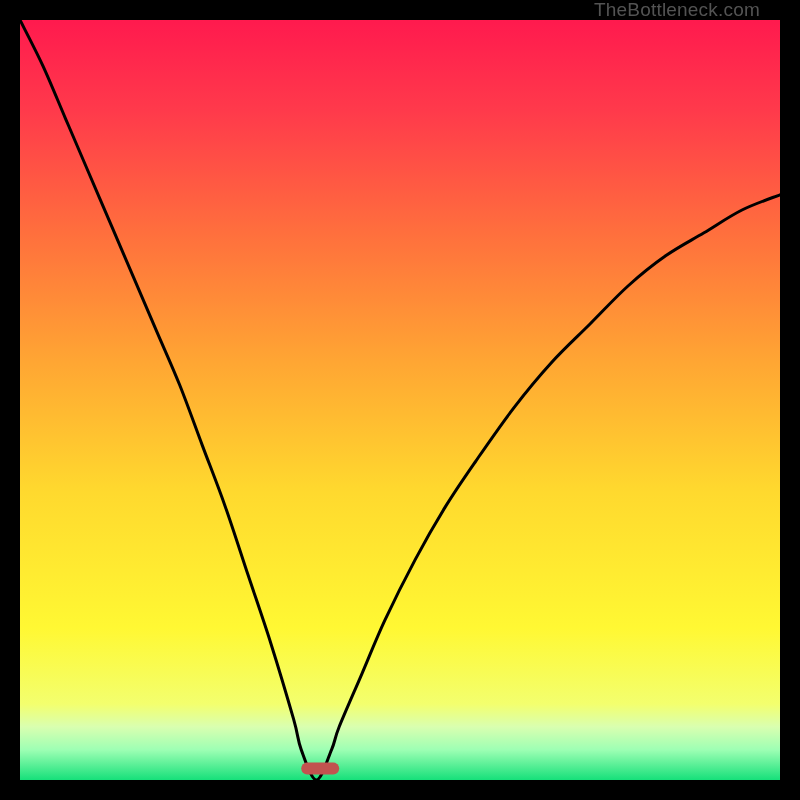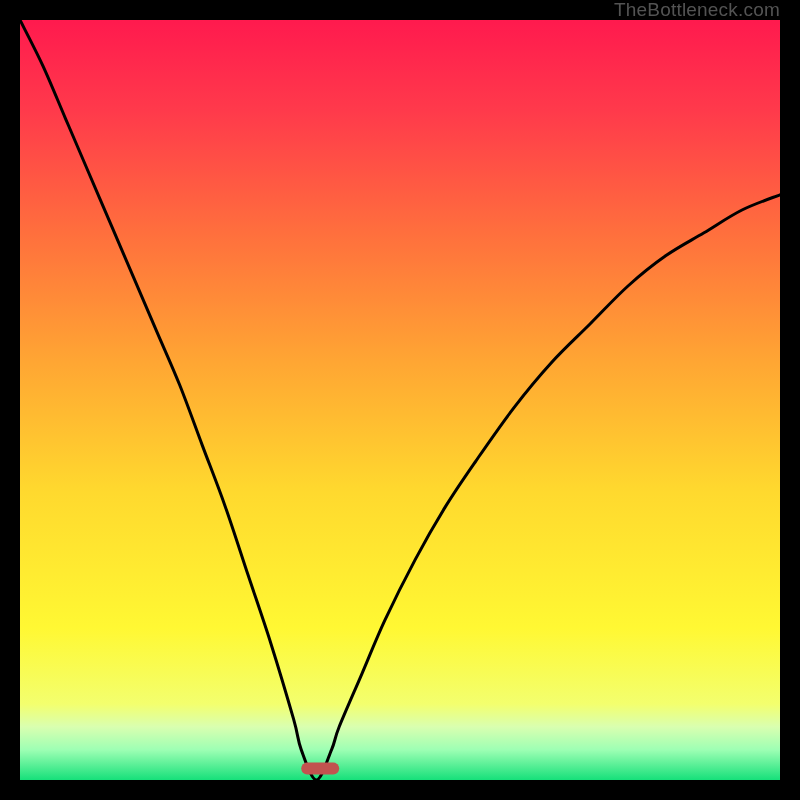--- a/index.html
+++ b/index.html
@@ -23,21 +23,21 @@
   .plot {
     position: absolute;
     left: 0;
     top: 0;
     width: 760px;
     height: 760px;
   }
   .watermark {
     position: absolute;
     top: 0px;
-    right: 20px;
+    right: 40px;
     height: 20px;
     line-height: 20px;
     font-size: 19px;
     font-weight: 500;
     color: #535353;
     letter-spacing: 0.2px;
     font-family: Arial, Helvetica, sans-serif;
   }
 </style>
 </head>

